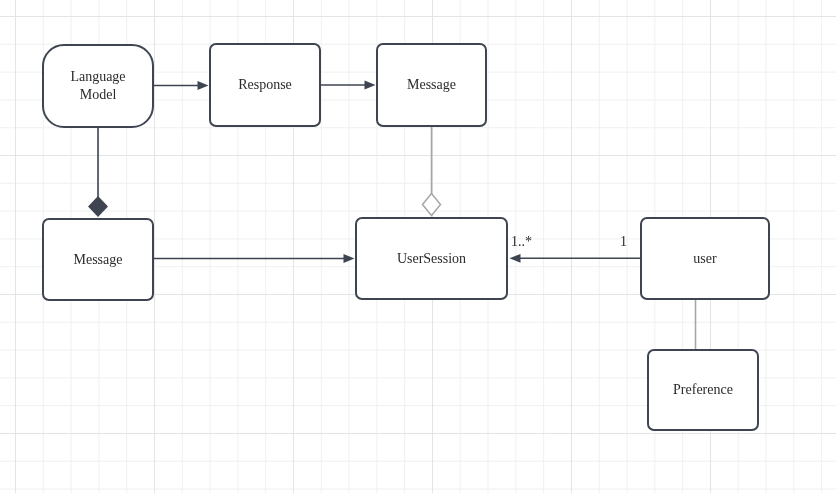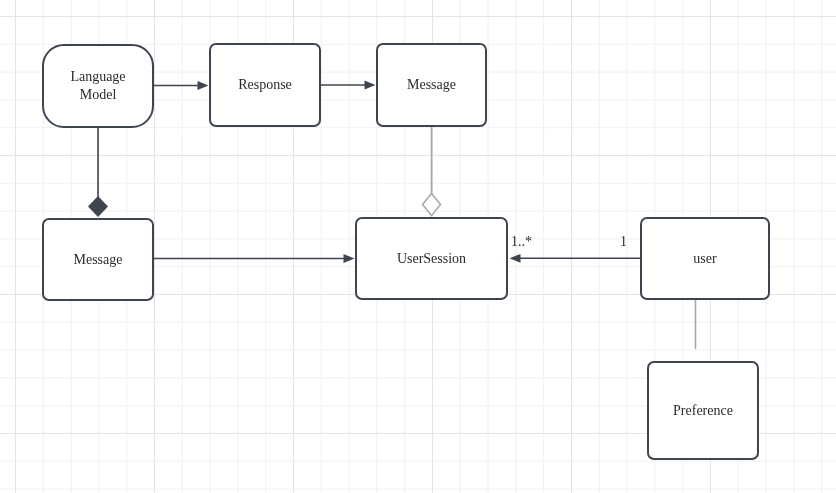--- a/index.html
+++ b/index.html
@@ -44,21 +44,21 @@
     text-align:center;
     font-size:14px;line-height:18px;color:var(--text);
     padding:0 12px;
   }
   .n-lm        {left:42px;  top:44px;  width:112px; height:84px;border-radius:22px;}
   .n-response  {left:209px; top:43px;  width:112px; height:84px;}
   .n-message   {left:376px; top:43px;  width:111px; height:84px;}
   .n-chatbot   {left:42px;  top:218px; width:112px; height:83px;}
   .n-usersession{left:355px;top:217px; width:153px; height:83px;align-items:center;}
   .n-user      {left:640px; top:217px; width:130px; height:83px;}
-  .n-preference{left:647px; top:349px; width:112px; height:99px;margin-top:12px;}
+  .n-preference{left:647px; top:349px; width:112px; height:82px;}
 
   .mult{
     position:absolute;
     font-size:14px;color:var(--text);line-height:16px;
   }
   .mult-target{left:511px;top:234px;}
   .mult-source{left:620px;top:234px;}
 </style>
 </head>
 <body>

